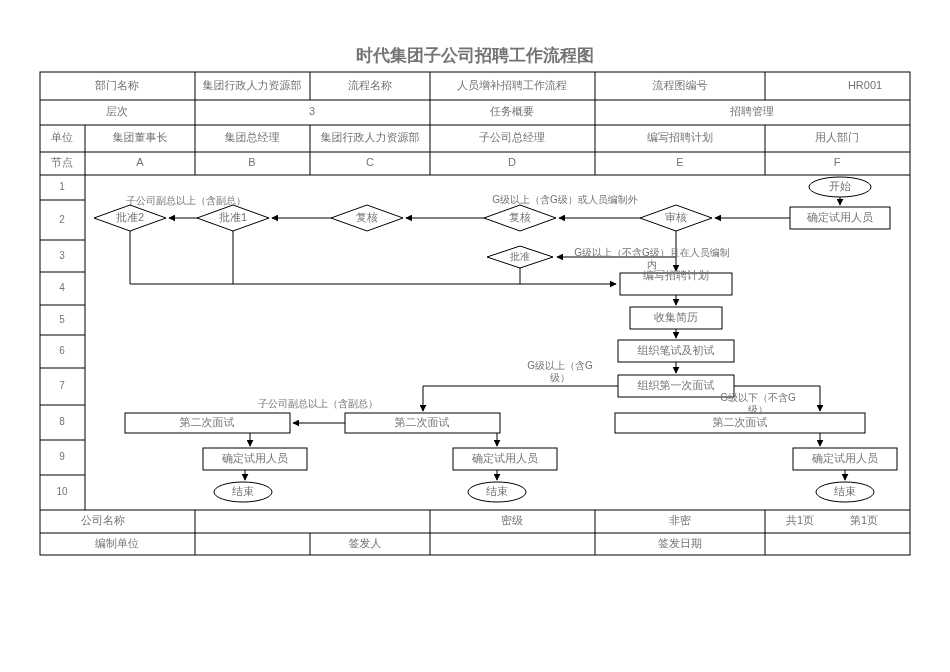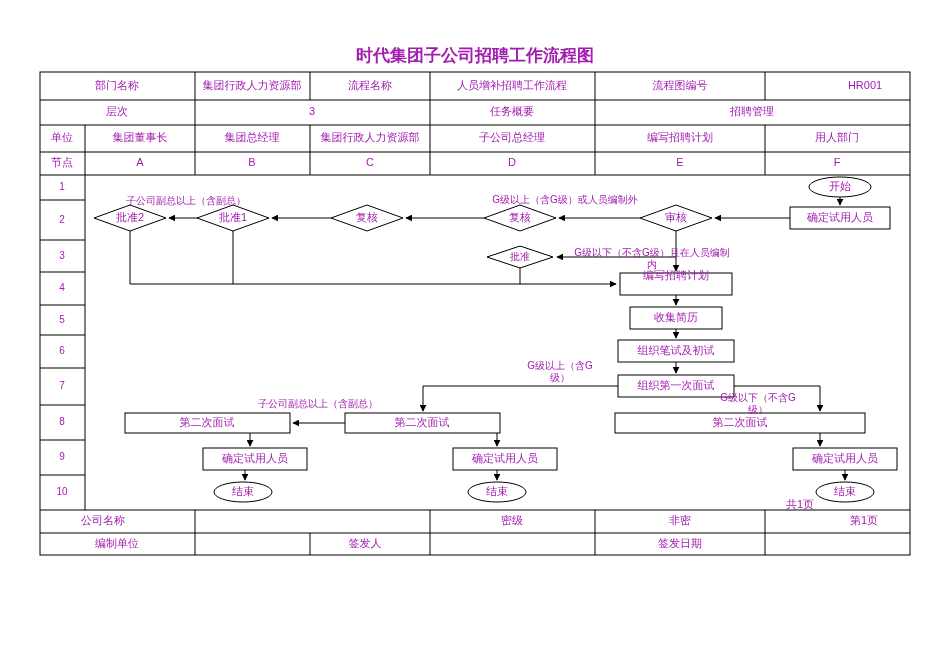--- a/index.html
+++ b/index.html
@@ -1,17 +1,17 @@
 <!DOCTYPE html>
 <html><head>
 <meta charset="utf-8">
 <style>
   html,body{margin:0;padding:0;background:#fff;}
   .sheet{position:relative;width:950px;height:672px;background:#fff;overflow:hidden;
-         font-family:"Liberation Sans","DejaVu Sans",sans-serif;color:#a21caf;}
+         font-family:"Liberation Sans","DejaVu Sans",sans-serif;color:#737373;}
   .t{position:absolute;transform:translate(-50%,-50%);font-size:11px;line-height:1.2;
      white-space:nowrap;text-align:center;}
   .sm{font-size:10px;}
   .wrap{white-space:normal;}
   .title{position:absolute;left:475px;top:55px;transform:translate(-50%,-50%);
          font-size:17px;font-weight:bold;white-space:nowrap;}
   svg{position:absolute;left:0;top:0;}
 </style>
 </head>
 <body>
@@ -171,27 +171,27 @@
   <div class="t" style="left:740px;top:423px">第二次面试</div>
   <div class="t" style="left:255px;top:459px">确定试用人员</div>
   <div class="t" style="left:505px;top:459px">确定试用人员</div>
   <div class="t" style="left:845px;top:459px">确定试用人员</div>
   <div class="t" style="left:243px;top:492px">结束</div>
   <div class="t" style="left:497px;top:492px">结束</div>
   <div class="t" style="left:845px;top:492px">结束</div>
 
   <div class="t sm" style="left:186px;top:201px">子公司副总以上（含副总）</div>
   <div class="t sm" style="left:565px;top:200px">G级以上（含G级）或人员编制外</div>
-  <div class="t sm wrap" style="left:652px;top:259px;width:160px">G级以下（不含G级）且在人员编制内</div>
+  <div class="t sm wrap" style="left:652px;top:259px;width:160px">G级以上（不含G级）且在人员编制内</div>
   <div class="t sm wrap" style="left:560px;top:372px;width:72px">G级以上（含G级）</div>
   <div class="t sm wrap" style="left:758px;top:404px;width:80px">G级以下（不含G级）</div>
   <div class="t sm" style="left:318px;top:404px">子公司副总以上（含副总）</div>
 
   <div class="t" style="left:103px;top:521px">公司名称</div>
   <div class="t" style="left:512px;top:521px">密级</div>
   <div class="t" style="left:680px;top:521px">非密</div>
-  <div class="t" style="left:800px;top:505px">共1页</div>
+  <div class="t" style="left:800px;top:521px">共1页</div>
   <div class="t" style="left:864px;top:521px">第1页</div>
   <div class="t" style="left:117px;top:544px">编制单位</div>
   <div class="t" style="left:365px;top:544px">签发人</div>
   <div class="t" style="left:680px;top:544px">签发日期</div>
 
 </div>
 
 </body></html>

